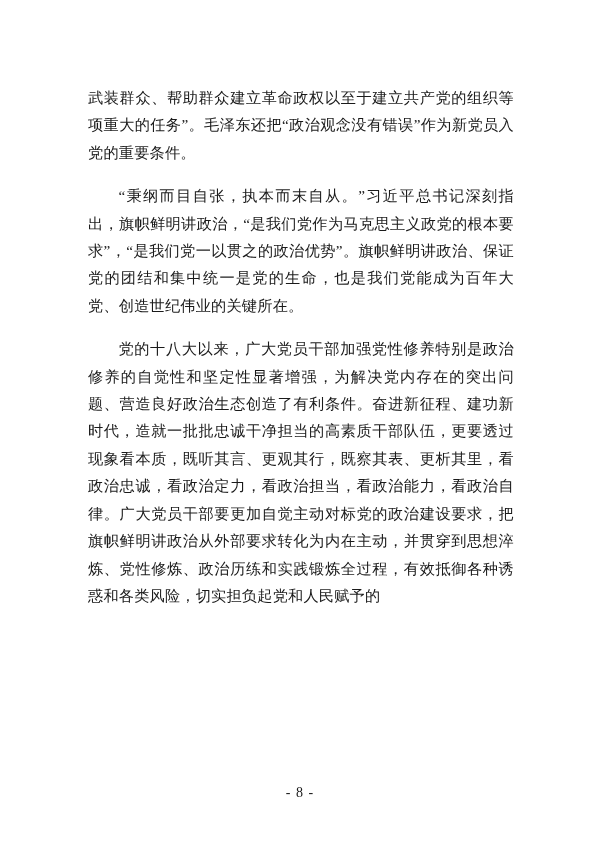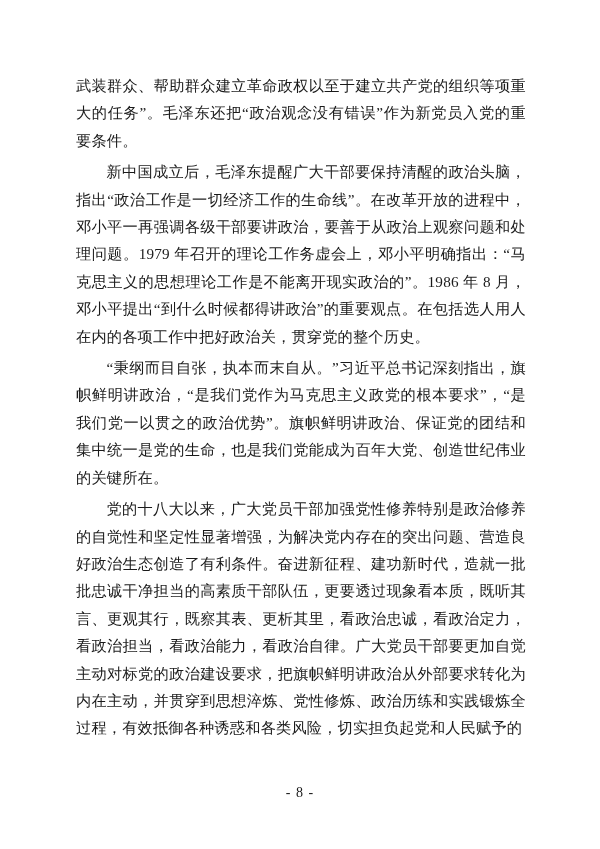--- a/index.html
+++ b/index.html
@@ -22,21 +22,21 @@
     top: 68px;
     width: 458px;
   }
   .para {
     font-family: "Liberation Serif", "DejaVu Serif", serif;
     font-size: 15.2px;
     line-height: 27.4px;
     color: #1a1a1a;
     text-align: justify;
     text-justify: inter-ideograph;
-    margin: 4px;
+    margin: 16px;
     text-indent: 2em;
     letter-spacing: 0.2px;
   }
   .para.cont {
     text-indent: 0;
   }
   .footer {
     position: absolute;
     left: 0;
     right: 0;
@@ -47,18 +47,17 @@
     color: #1a1a1a;
     letter-spacing: 1px;
   }
 </style>
 </head>
 <body>
 
 <div class="page">
   <div class="content">
     <p class="para cont">武装群众、帮助群众建立革命政权以至于建立共产党的组织等项重大的任务”。毛泽东还把“政治观念没有错误”作为新党员入党的重要条件。</p>
-    <p class="para">新中国成立后，毛泽东提醒广大干部要保持清醒的政治头脑，指出“政治工作是一切经济工作的生命线”。在改革开放的进程中，邓小平一再强调各级干部要讲政治，要善于从政治上观察问题和处理问题。1979 年召开的理论工作务虚会上，邓小平明确指出：“马克思主义的思想理论工作是不能离开现实政治的”。1986 年 8 月，邓小平提出“到什么时候都得讲政治”的重要观点。在包括选人用人在内的各项工作中把好政治关，贯穿党的整个历史。</p>
     <p class="para">“秉纲而目自张，执本而末自从。”习近平总书记深刻指出，旗帜鲜明讲政治，“是我们党作为马克思主义政党的根本要求”，“是我们党一以贯之的政治优势”。旗帜鲜明讲政治、保证党的团结和集中统一是党的生命，也是我们党能成为百年大党、创造世纪伟业的关键所在。</p>
     <p class="para">党的十八大以来，广大党员干部加强党性修养特别是政治修养的自觉性和坚定性显著增强，为解决党内存在的突出问题、营造良好政治生态创造了有利条件。奋进新征程、建功新时代，造就一批批忠诚干净担当的高素质干部队伍，更要透过现象看本质，既听其言、更观其行，既察其表、更析其里，看政治忠诚，看政治定力，看政治担当，看政治能力，看政治自律。广大党员干部要更加自觉主动对标党的政治建设要求，把旗帜鲜明讲政治从外部要求转化为内在主动，并贯穿到思想淬炼、党性修炼、政治历练和实践锻炼全过程，有效抵御各种诱惑和各类风险，切实担负起党和人民赋予的</p>
   </div>
   <div class="footer">- 8 -</div>
 </div>
 
 </body></html>

